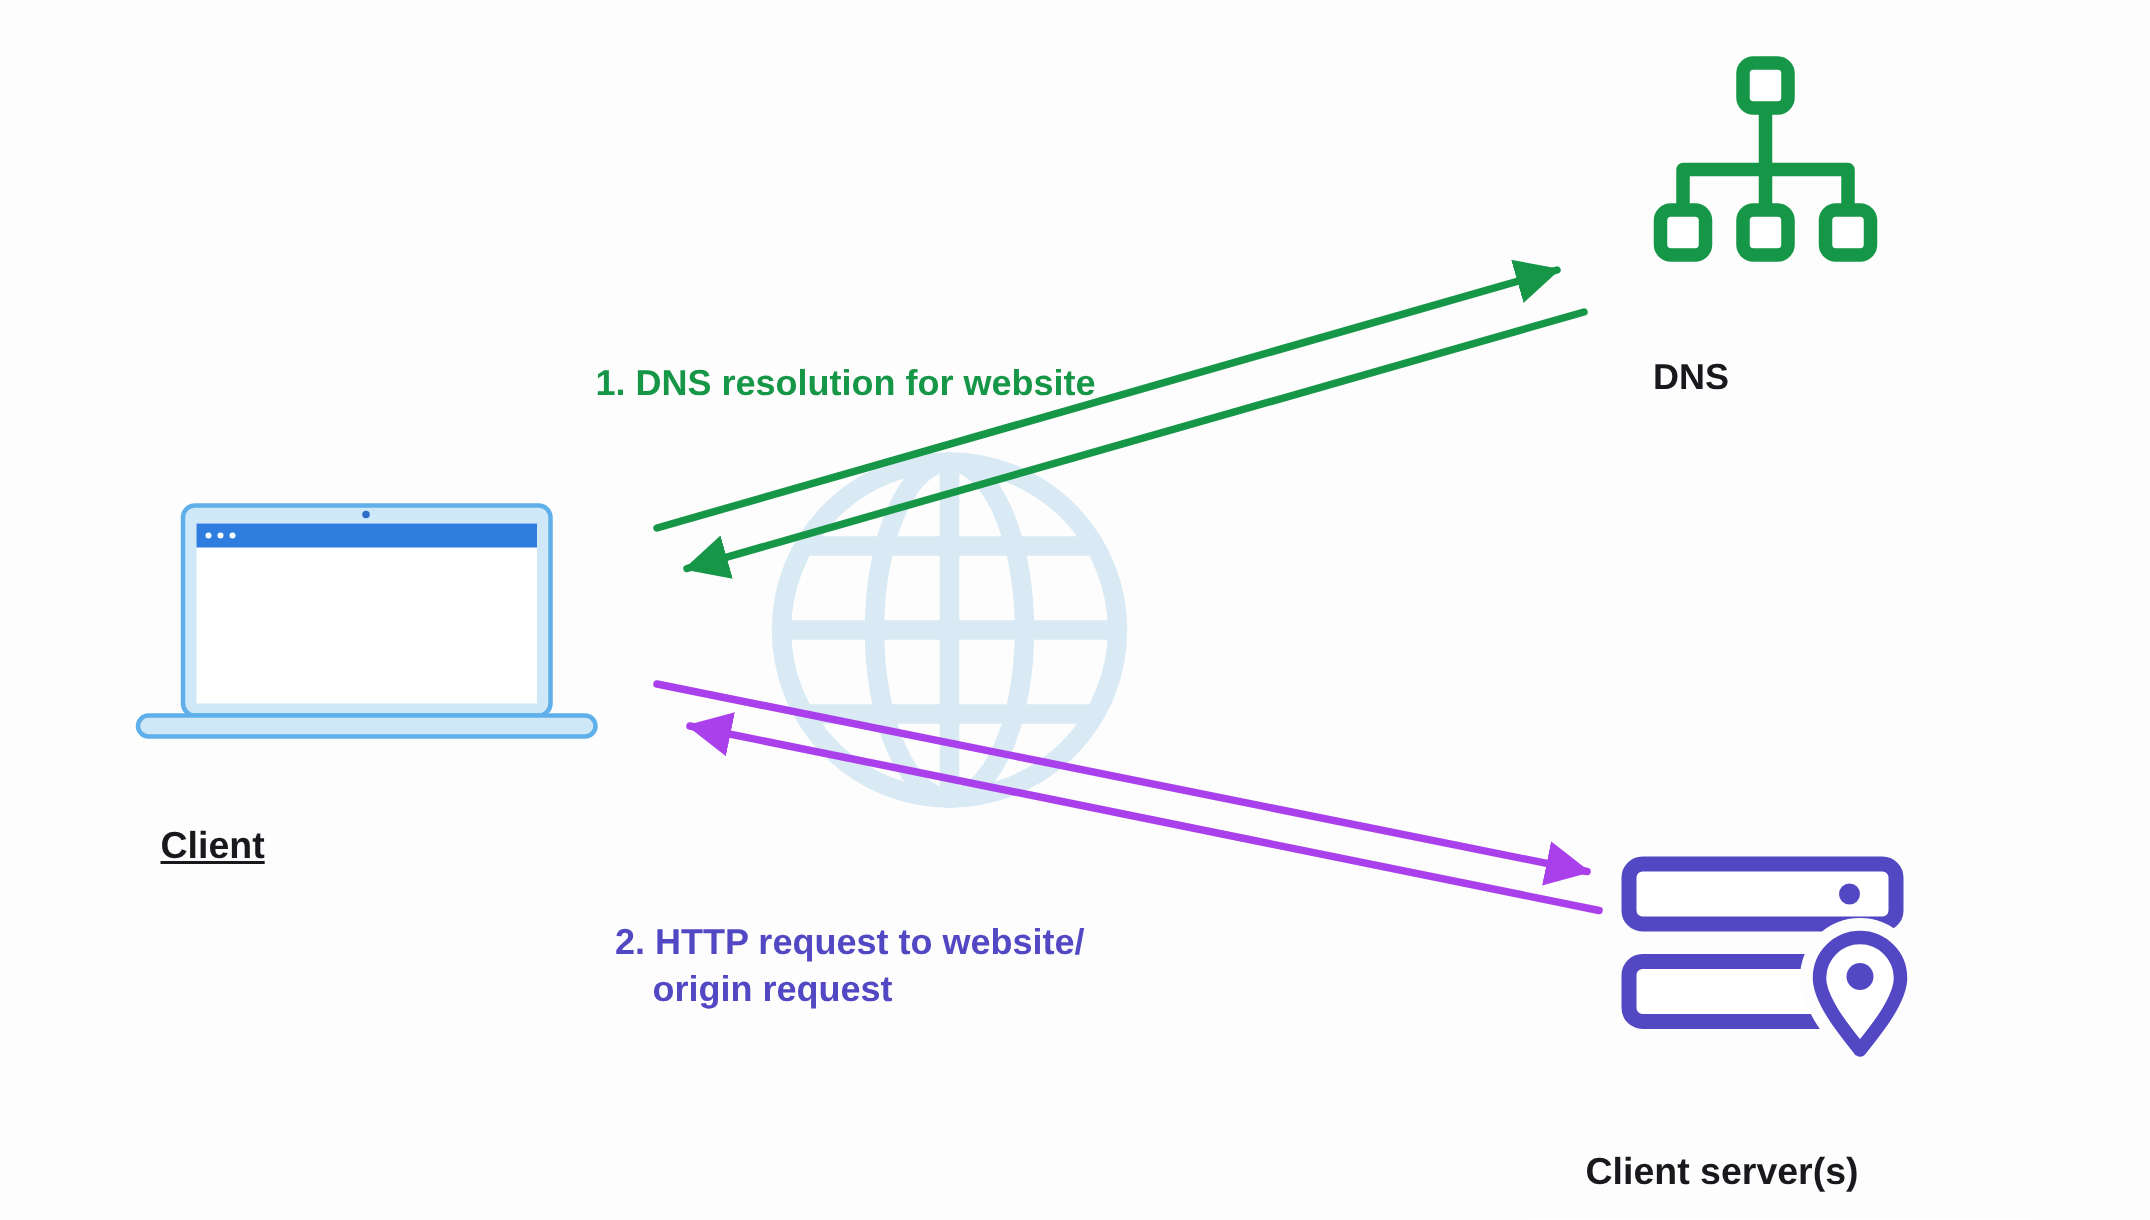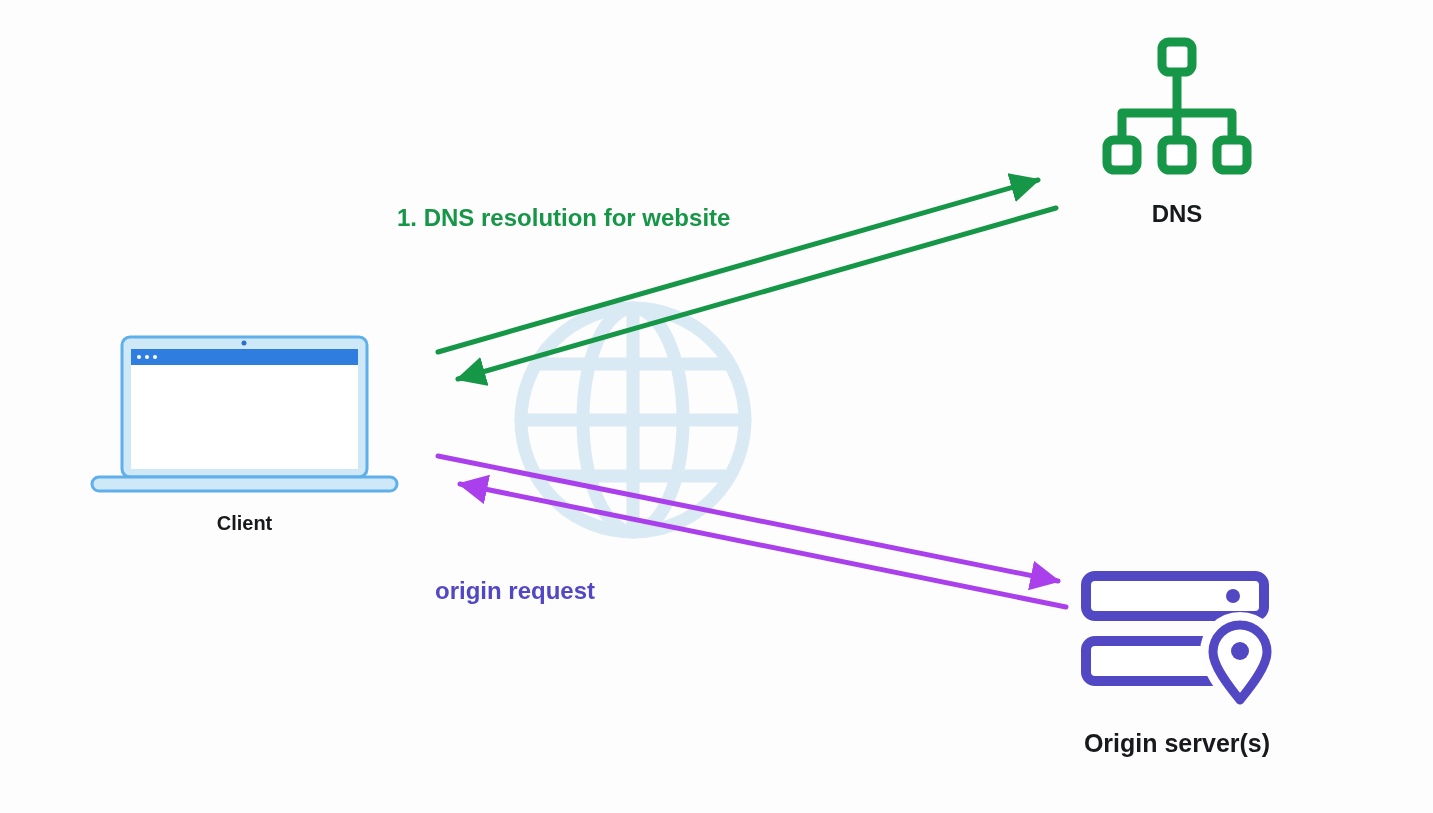--- a/index.html
+++ b/index.html
@@ -11,23 +11,24 @@
     font-family: "Liberation Sans", sans-serif;
     overflow: hidden;
   }
   .canvas svg { position: absolute; left: 0; top: 0; }
 
   .label {
     position: absolute;
     font-weight: 700;
     color: var(--text, #17191c);
     white-space: nowrap;
+    margin-top: 38px;
   }
-  .node-label { text-align: center; }
-  .client-label  { left: 107px; top: 512px; width: 275px; font-size: 20px; }
+  .node-label { text-align: left; }
+  .client-label  { left: 107px; top: 512px; width: 275px; font-size: 25px; text-decoration: underline; }
   .internet-label{ left: 521px; top: 409px; width: 224px; font-size: 24px; }
   .dns-label     { left: 1102px; top: 200px; width: 150px; font-size: 24px; }
   .origin-label  { left: 1057px; top: 729px; width: 240px; font-size: 25px; }
 
   .flow-label-1 { left: 397px; top: 204px; font-size: 24px; color: var(--green); }
   .flow-label-2 { left: 410px; top: 575px; font-size: 24px; color: var(--indigo); line-height: 31px; }
   .flow-label-2 .line2 { display: block; margin-left: 25px; }
 
   
   .globe-stroke   { stroke: var(--globe); stroke-width: 13; fill: none; stroke-linecap: round; }
@@ -113,20 +114,21 @@
       <g>
         <path class="pin-halo" d="M1240,700 C1233,691 1213,668 1213,652 A27,27 0 1,1 1267,652 C1267,668 1247,691 1240,700 Z"></path>
         <path class="pin-outline" d="M1240,700 C1233,691 1213,668 1213,652 A27,27 0 1,1 1267,652 C1267,668 1247,691 1240,700 Z"></path>
         <circle class="pin-center" cx="1240" cy="651" r="9"></circle>
       </g>
     </g>
   </svg>
 
   <div class="label node-label client-label">Client</div>
   <div class="label node-label dns-label">DNS</div>
-  <div class="label node-label origin-label">Origin server(s)</div>
+  <div class="label node-label origin-label">Client server(s)</div>
 
   <div class="label flow-label-1">1. DNS resolution for website</div>
   <div class="label flow-label-2">
+    <span class="line1">2. HTTP request to website/</span>
     <span class="line2">origin request</span>
   </div>
 
 </div>
 
 </body></html>

